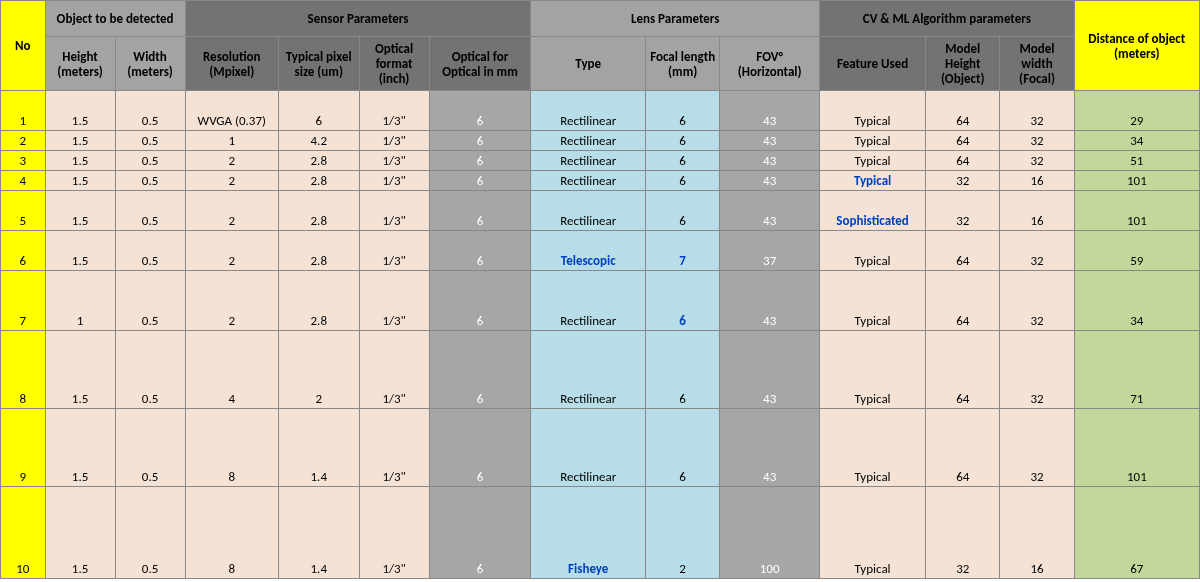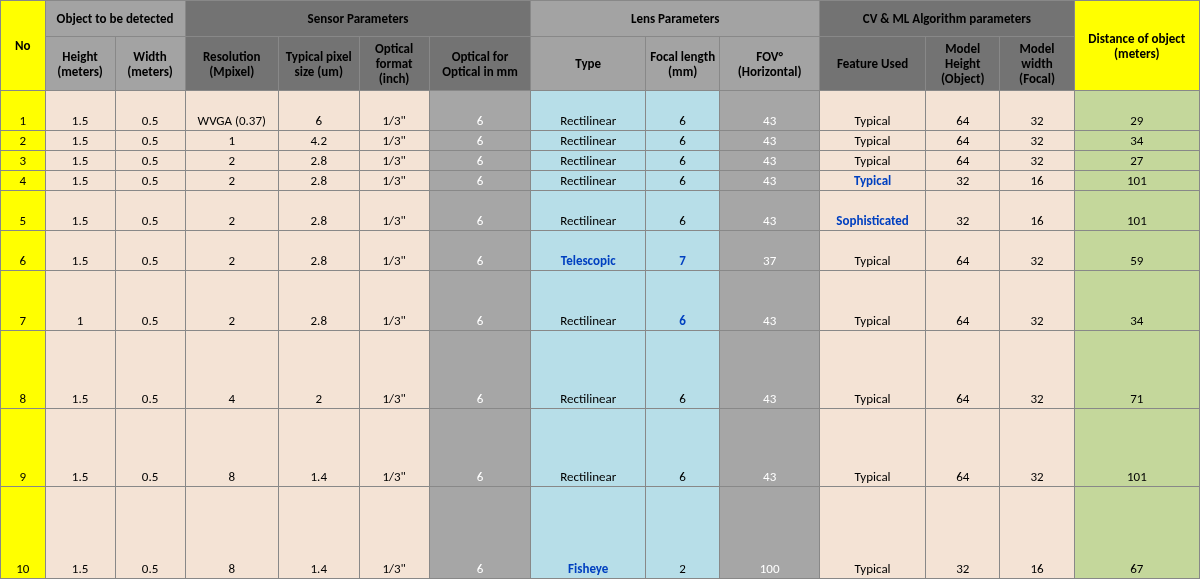--- a/index.html
+++ b/index.html
@@ -147,21 +147,21 @@
         <td class="bg-tan" style="vertical-align: bottom;">2</td>
         <td class="bg-tan" style="vertical-align: bottom;">2.8</td>
         <td class="bg-tan" style="vertical-align: bottom;">1/3"</td>
         <td class="bg-gray" style="vertical-align: bottom;">6</td>
         <td class="bg-blue" style="vertical-align: bottom;">Rectilinear</td>
         <td class="bg-blue" style="vertical-align: bottom;">6</td>
         <td class="bg-gray" style="vertical-align: bottom;">43</td>
         <td class="bg-tan" style="vertical-align: bottom;">Typical</td>
         <td class="bg-tan" style="vertical-align: bottom;">64</td>
         <td class="bg-tan" style="vertical-align: bottom;">32</td>
-        <td class="bg-green" style="vertical-align: bottom;">27</td>
+        <td class="bg-green" style="vertical-align: bottom;">51</td>
       </tr>
       <tr class="rh-s">
         <td class="bg-yellow" style="vertical-align: bottom;">4</td>
         <td class="bg-tan" style="vertical-align: bottom;">1.5</td>
         <td class="bg-tan" style="vertical-align: bottom;">0.5</td>
         <td class="bg-tan" style="vertical-align: bottom;">2</td>
         <td class="bg-tan" style="vertical-align: bottom;">2.8</td>
         <td class="bg-tan" style="vertical-align: bottom;">1/3"</td>
         <td class="bg-gray" style="vertical-align: bottom;">6</td>
         <td class="bg-blue" style="vertical-align: bottom;">Rectilinear</td>

